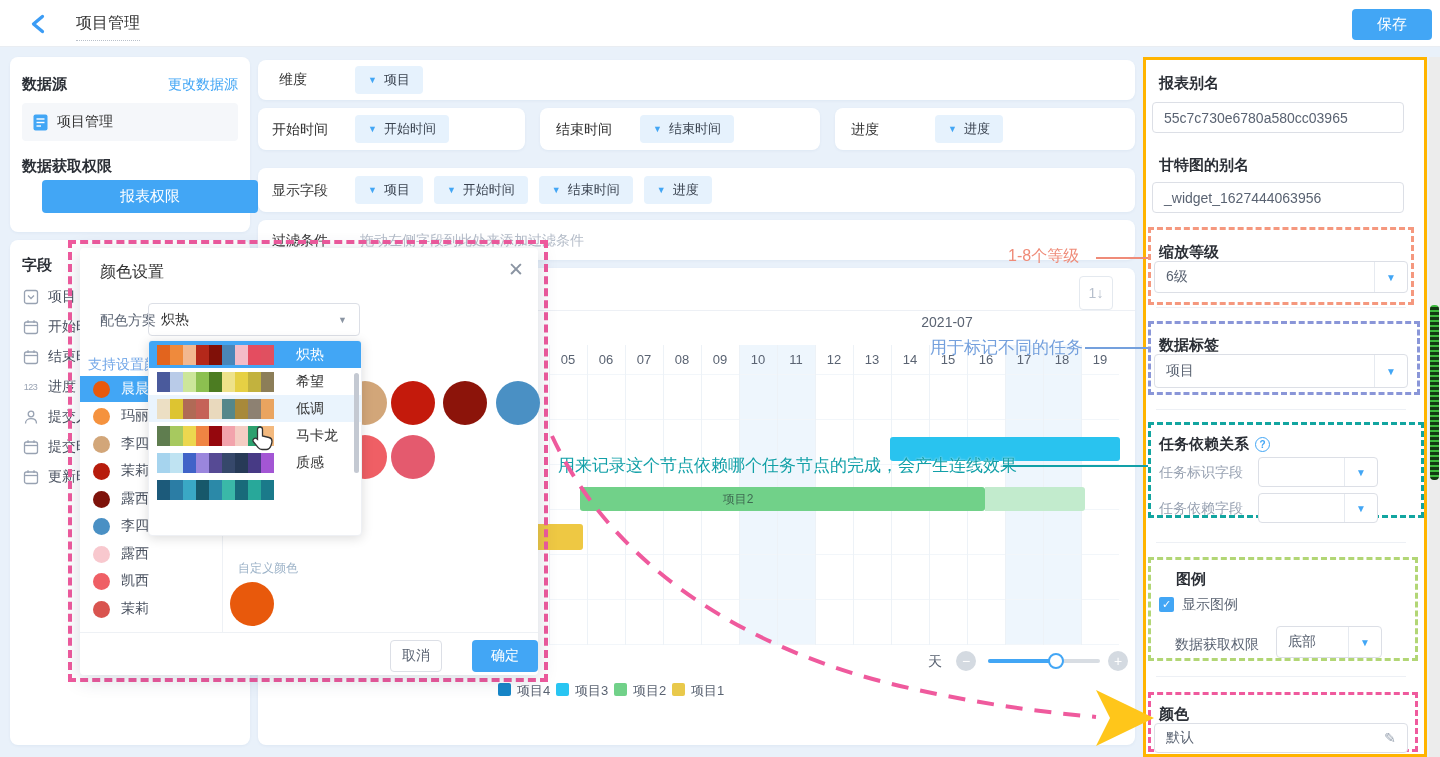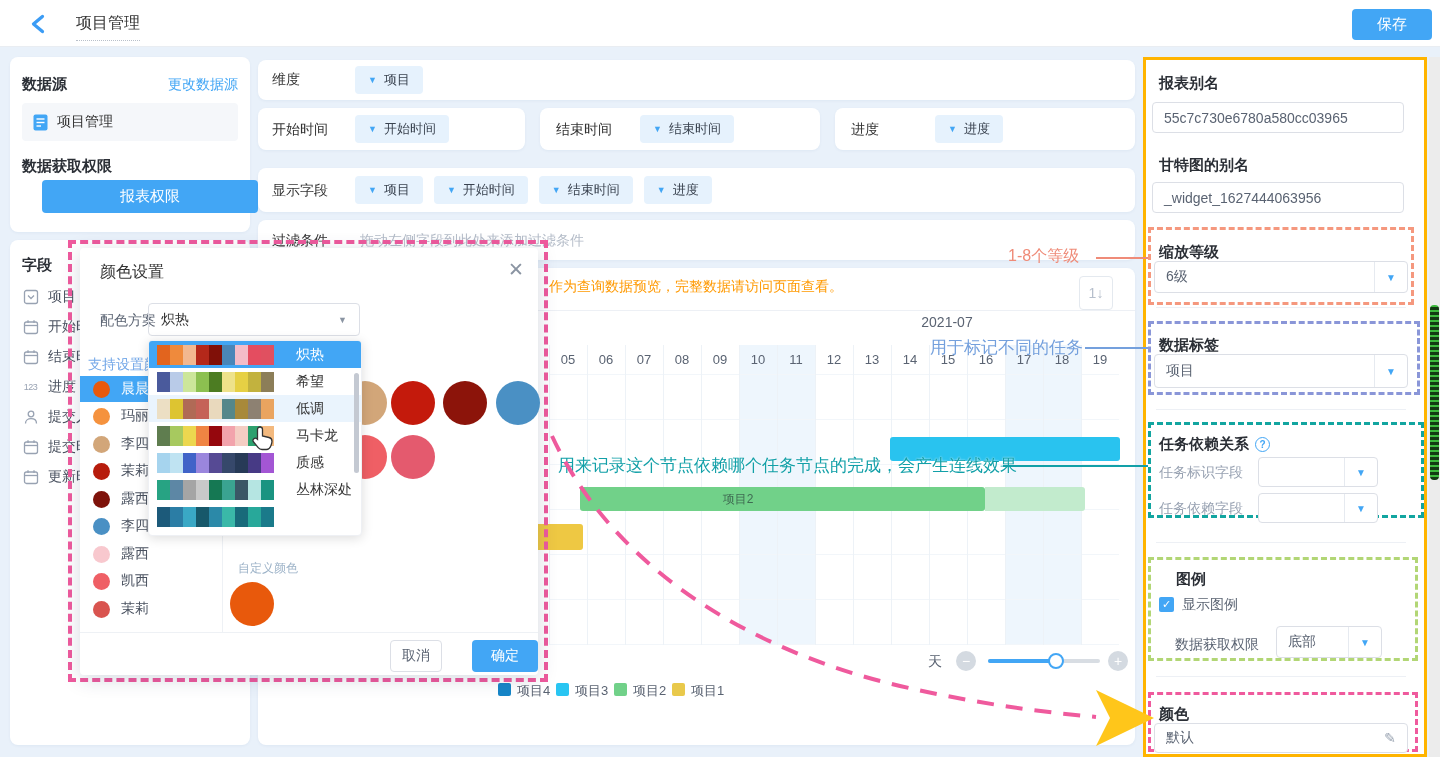--- a/index.html
+++ b/index.html
@@ -161,21 +161,21 @@
             <line x1="1.5" y1="6.5" x2="14.5" y2="6.5" stroke="#98a2b2" stroke-width="1.3"></line>
             <line x1="5" y1="1.2" x2="5" y2="4" stroke="#98a2b2" stroke-width="1.3"></line>
             <line x1="11" y1="1.2" x2="11" y2="4" stroke="#98a2b2" stroke-width="1.3"></line>
           </svg>
         </span>
       <span>更新时间</span>
     </div>
   </div>
 
   <div class="card" style="left:258px;top:60px;width:877px;height:40px;display:flex;align-items:center;">
-    <span class="lbl abs" style="left:14px;text-align:center;">维度</span>
+    <span class="lbl abs" style="left:21px;text-align:center;">维度</span>
     <span class="tag abs" style="left:97px;">
         <span class="tcaret">▼</span>
         <span>项目</span>
       </span>
   </div>
   <div class="card" style="left:258px;top:108px;width:267px;height:42px;">
     <span class="lbl abs" style="left:14px;top:13px;">开始时间</span>
     <span class="tag abs" style="left:97px;top:7px;">
         <span class="tcaret">▼</span>
         <span>开始时间</span>
@@ -215,21 +215,20 @@
           <span>进度</span>
         </span>
     </div>
   </div>
   <div class="card" style="left:258px;top:220px;width:877px;height:40px;">
     <span class="lbl abs" style="left:14px;top:12px;">过滤条件</span>
     <span class="abs" style="left:102px;top:12px;font-size:14px;color:#b4bcc8;">拖动左侧字段到此处来添加过滤条件</span>
   </div>
 
   <div class="card" style="left:258px;top:268px;width:877px;height:477px;">
-    <div class="abs" style="left:291px;top:10px;font-size:14px;color:#ff9900;">作为查询数据预览，完整数据请访问页面查看。</div>
     <div class="abs" style="left:821px;top:8px;width:34px;height:34px;border:1px solid #e4e9ef;border-radius:4px;display:flex;align-items:center;justify-content:center;color:#b6bfcc;font-size:14px;">
         <span>1↓</span>
       </div>
     <div class="divline" style="left:0;top:42px;width:877px;"></div>
     <div class="abs" style="left:589px;top:46px;width:200px;text-align:center;font-size:14px;color:#5a6372;">2021-07</div>
 
     <div class="abs" style="left:291px;top:77px;width:570px;height:300px;">
       <div class="band" style="left:190px;width:76px;"></div>
       <div class="band" style="left:456px;width:76px;"></div>
       <div class="abs" style="left:0;top:0;width:570px;height:300px;background:repeating-linear-gradient(90deg,#edf2f7 0 1px,transparent 1px 38px),repeating-linear-gradient(0deg,#f2f6fa 0 1px,transparent 1px 45px);"></div>
@@ -467,34 +466,20 @@
             <div class="sw" style="background: rgb(86, 74, 148);"></div>
             <div class="sw" style="background: rgb(54, 72, 107);"></div>
             <div class="sw" style="background: rgb(39, 58, 87);"></div>
             <div class="sw" style="background: rgb(71, 58, 133);"></div>
             <div class="sw" style="background: rgb(163, 86, 212);"></div>
           </div>
         <div class="plabel">质感</div>
       </div>
       <div class="prow">
         <div class="swl">
-            <div class="sw" style="background: rgb(39, 163, 131);"></div>
-            <div class="sw" style="background: rgb(93, 135, 165);"></div>
-            <div class="sw" style="background: rgb(165, 165, 165);"></div>
-            <div class="sw" style="background: rgb(201, 201, 201);"></div>
-            <div class="sw" style="background: rgb(21, 120, 83);"></div>
-            <div class="sw" style="background: rgb(58, 163, 145);"></div>
-            <div class="sw" style="background: rgb(58, 86, 102);"></div>
-            <div class="sw" style="background: rgb(181, 229, 226);"></div>
-            <div class="sw" style="background: rgb(26, 148, 129);"></div>
-          </div>
-        <div class="plabel">丛林深处</div>
-      </div>
-      <div class="prow">
-        <div class="swl">
             <div class="sw" style="background: rgb(28, 90, 122);"></div>
             <div class="sw" style="background: rgb(43, 125, 165);"></div>
             <div class="sw" style="background: rgb(58, 168, 197);"></div>
             <div class="sw" style="background: rgb(23, 88, 106);"></div>
             <div class="sw" style="background: rgb(43, 137, 168);"></div>
             <div class="sw" style="background: rgb(58, 184, 168);"></div>
             <div class="sw" style="background: rgb(24, 106, 122);"></div>
             <div class="sw" style="background: rgb(40, 168, 154);"></div>
             <div class="sw" style="background: rgb(26, 122, 138);"></div>
           </div>

